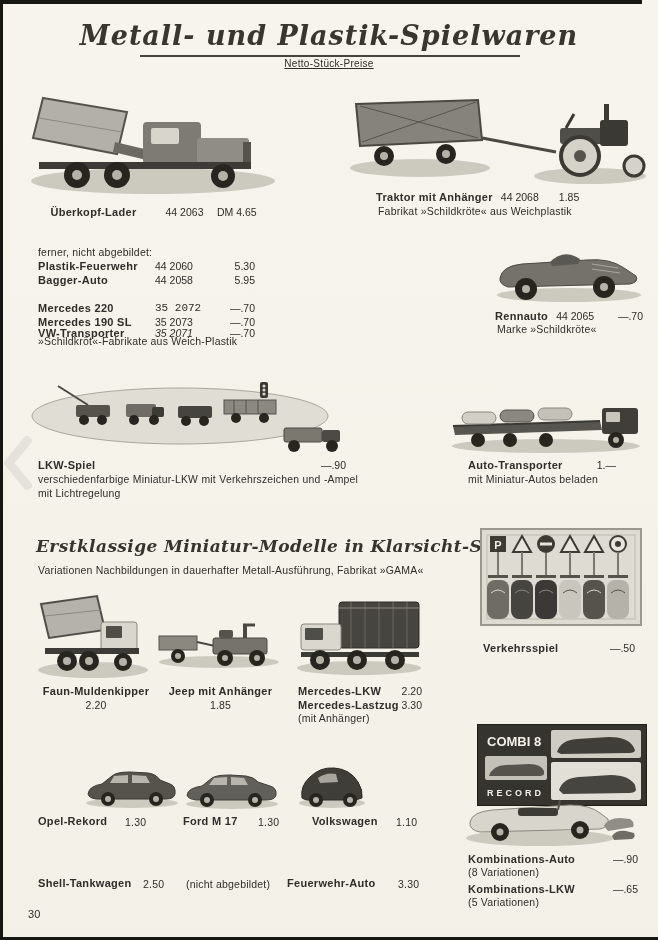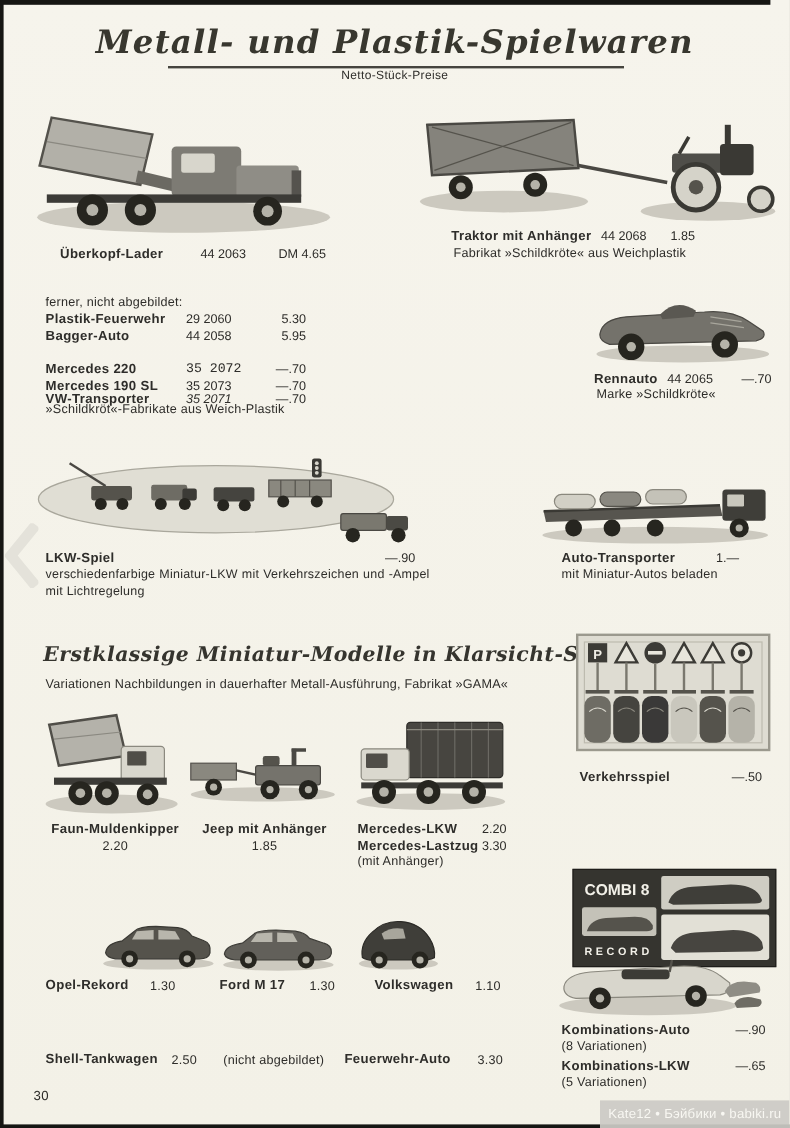--- a/index.html
+++ b/index.html
@@ -7,21 +7,21 @@
         font-family:"Liberation Sans",sans-serif;color:#2e2d2a;overflow:hidden;}
   .edge{position:absolute;background:#161613;}
   .t{position:absolute;white-space:nowrap;font-size:10.5px;letter-spacing:.2px;color:#2e2d2a;}
   .b{font-weight:bold;font-size:11px;letter-spacing:.3px;}
   .row{position:absolute;display:flex;white-space:nowrap;}
   .sb{justify-content:space-between;}
   .title{position:absolute;left:0;right:0;top:20px;text-align:center;
          font-family:"DejaVu Serif",serif;font-style:italic;font-weight:bold;
          font-size:27px;letter-spacing:1px;color:#38373        2;color:#38372f;}
   .title-rule{position:absolute;left:140px;top:55px;width:380px;height:1.5px;background:#45443e;}
-  .subtitle{position:absolute;left:0;right:0;top:58px;text-align:center;font-size:10px;letter-spacing:.3px;}
+  .subtitle{position:absolute;left:0;right:0;top:58px;text-align:center;font-size:10px;letter-spacing:.3px;text-decoration:underline;}
   .script{position:absolute;font-family:"DejaVu Serif",serif;font-style:italic;font-weight:bold;color:#35342e;}
   .wrap{white-space:normal;}
   .center{text-align:center;}
   svg{display:block;}
   svg text{font-family:"Liberation Sans",sans-serif;}
   .ill{position:absolute;}
   .watermark{position:absolute;right:0;bottom:0;width:158px;height:23px;background:rgba(203,202,197,.93);
              color:#f8f7f2;font-size:11px;display:flex;align-items:center;justify-content:center;letter-spacing:.2px;}
   .prev{position:absolute;left:4px;top:436px;width:28px;height:54px;cursor:pointer;opacity:.95;}
 </style>
@@ -50,21 +50,21 @@
       <rect x="218" y="60" width="8" height="22" fill="#55534e"></rect>
       <rect x="14" y="80" width="212" height="7" fill="#3c3b37"></rect>
       <circle cx="52" cy="93" r="13" fill="#26251f"></circle>
         <circle cx="52" cy="93" r="5" fill="#b5b3a9"></circle>
       <circle cx="92" cy="93" r="13" fill="#26251f"></circle>
         <circle cx="92" cy="93" r="5" fill="#b5b3a9"></circle>
       <circle cx="198" cy="94" r="12" fill="#26251f"></circle>
         <circle cx="198" cy="94" r="5" fill="#b5b3a9"></circle>
     </svg>
   </div>
-  <div class="row" style="left:50px;top:206px;width:250px;">
+  <div class="row" style="left:35px;top:206px;width:250px;text-align:center;">
     <span class="b" style="width:117px;">Überkopf-Lader</span>
     <span style="width:65px;font-size:10.5px;">44 2063</span>
     <span style="font-size:10.5px;">DM 4.65</span>
   </div>
 
   <div class="ill" style="left:348px;top:88px;">
     <svg width="302" height="100" viewBox="0 0 302 100">
       <ellipse cx="72" cy="80" rx="70" ry="9" fill="#ccc9bf"></ellipse>
       <ellipse cx="242" cy="88" rx="56" ry="8" fill="#ccc9bf"></ellipse>
       <polygon points="8,16 130,12 134,52 12,58" fill="#85837c" stroke="#4a4843" stroke-width="2"></polygon>
@@ -87,21 +87,21 @@
   <div class="row" style="left:376px;top:191px;">
     <span class="b">Traktor mit Anhänger</span>
     <span style="font-size:10.5px;margin-left:8px;">44 2068</span>
     <span style="font-size:10.5px;margin-left:20px;">1.85</span>
   </div>
   <div class="t" style="left:378px;top:205px;">Fabrikat »Schildkröte« aus Weichplastik</div>
 
   <div class="t" style="left:38px;top:246px;">ferner, nicht abgebildet:</div>
   <div class="row" style="left:38px;top:260px;width:217px;">
     <span class="b" style="width:117px;">Plastik-Feuerwehr</span>
-    <span style="width:55px;font-size:10.5px;">29 2060</span>
+    <span style="width:55px;font-size:10.5px;">44 2060</span>
     <span style="flex:1;text-align:right;font-size:10.5px;">5.30</span>
   </div>
   <div class="row" style="left:38px;top:274px;width:217px;">
     <span class="b" style="width:117px;">Bagger-Auto</span>
     <span style="width:55px;font-size:10.5px;">44 2058</span>
     <span style="flex:1;text-align:right;font-size:10.5px;">5.95</span>
   </div>
   <div class="row" style="left:38px;top:288px;width:217px;margin-top:39px;">
     <span class="b" style="width:117px;">VW-Transporter</span>
     <span style="width:55px;font-size:10.5px;font-style:italic;">35 2071</span>
@@ -401,21 +401,20 @@
   <span class="t b" style="left:312px;top:815px;">Volkswagen</span>
   <span class="t" style="left:396px;top:816px;">1.10</span>
 
   <span class="t b" style="left:38px;top:877px;">Shell-Tankwagen</span>
   <span class="t" style="left:143px;top:878px;">2.50</span>
   <span class="t" style="left:186px;top:878px;">(nicht abgebildet)</span>
   <span class="t b" style="left:287px;top:877px;">Feuerwehr-Auto</span>
   <span class="t" style="left:398px;top:878px;">3.30</span>
 
   <div class="t" style="left:28px;top:908px;font-size:11px;">30</div>
-  <div class="watermark">Kate12 • Бэйбики • babiki.ru</div>
 
   <div class="prev">
     <svg width="28" height="54" viewBox="0 0 28 54">
       <polyline points="23,5 5,27 23,49" fill="none" stroke="#e4e2da" stroke-width="9" stroke-linecap="square"></polyline>
     </svg>
   </div>
 
 </div>
 
 </body></html>

